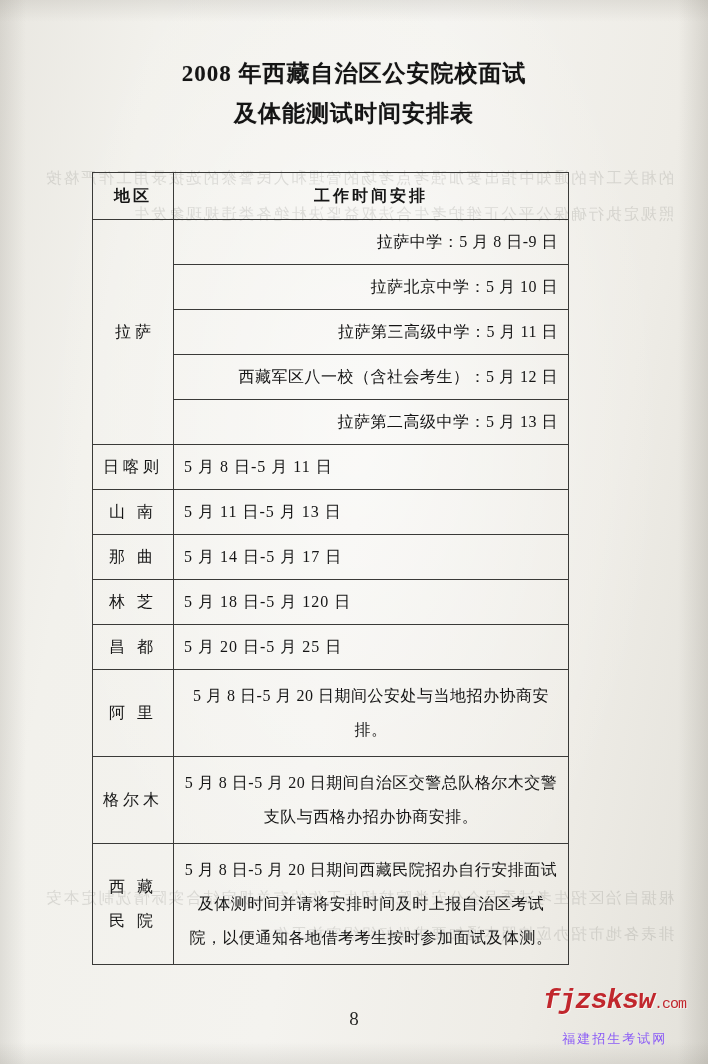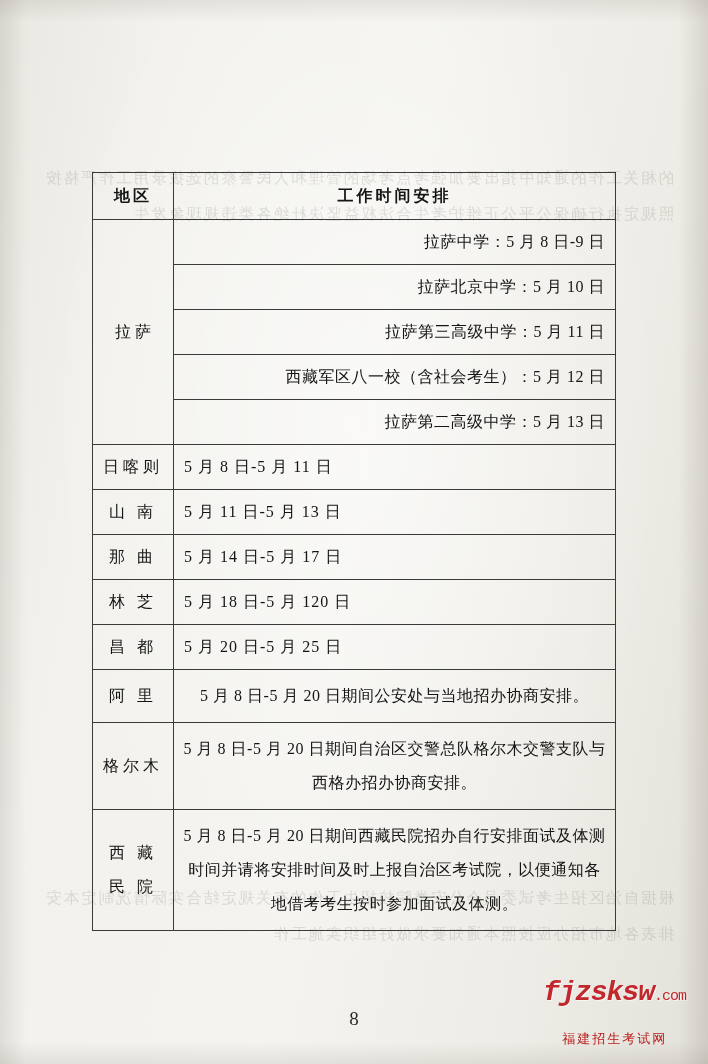--- a/index.html
+++ b/index.html
@@ -69,21 +69,21 @@
     text-shadow: 0 0 1px rgba(0,0,0,0.25);
   }
   .title .line2 {
     display: block;
   }
 
   .table-wrap {
     position: absolute;
     left: 92px;
     top: 172px;
-    width: 524px;
+    width: 477px;
   }
   table.sched {
     border-collapse: collapse;
     width: 100%;
     font-size: 16px;
     color: #151515;
   }
   table.sched td {
     border: 1px solid #3a3a38;
     padding: 0;
@@ -155,35 +155,39 @@
     line-height: 30px;
     text-shadow: 1px 1px 0 rgba(255,255,255,0.6);
   }
   .watermark .wm-main .dotcom {
     font-size: 15px;
     font-style: normal;
     font-weight: normal;
   }
   .watermark .wm-sub {
     font-size: 13px;
-    color: #b91c1c;
+    color: #8b5cf6;
     letter-spacing: 2px;
-    margin-top: 18px;
+    margin-top: 10px;
   }
 </style>
 </head>
 <body>
 
 <div class="page"></div>
 
 <div class="bleed">的相关工作的通知中指出要加强考点考场的管理和人民警察的选拔录用工作严格按照规定执行确保公平公正维护考生合法权益坚决杜绝各类违规现象发生</div>
 <div class="bleed lower">根据自治区招生考试委员会公安类院校招生工作的有关规定结合实际情况制定本安排表各地市招办应按照本通知要求做好组织实施工作</div>
 
 <div class="content">
 
+  <div class="title">
+    <span class="line1">2008 年西藏自治区公安院校面试</span>
+    <span class="line2">及体能测试时间安排表</span>
+  </div>
 
   <div class="table-wrap">
     <table class="sched">
       <tbody>
         <tr class="hdr">
           <td class="reg">
             <div class="cell">地区</div>
           </td>
           <td>
             <div class="cell">工作时间安排</div>

